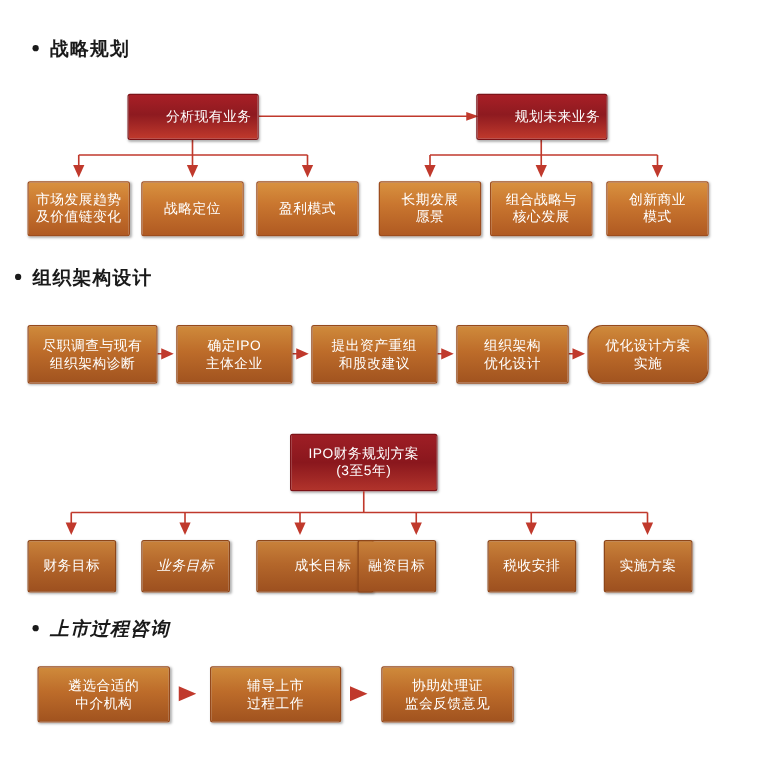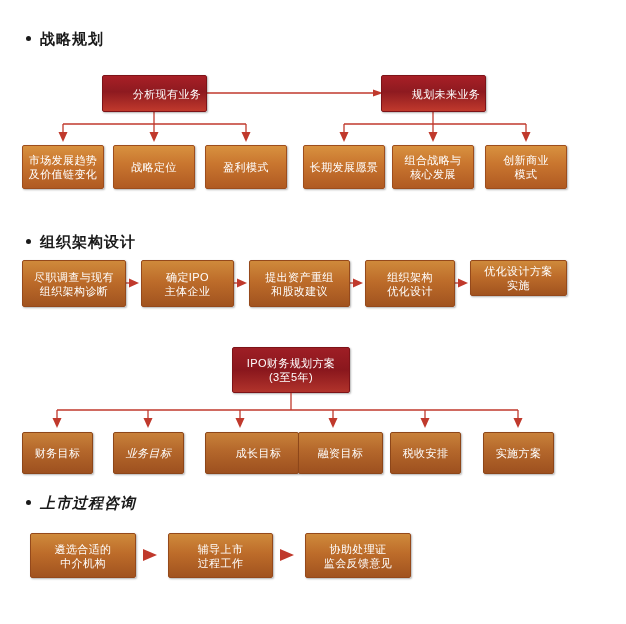--- a/index.html
+++ b/index.html
@@ -127,34 +127,34 @@
     <span>市场发展趋势</span>
     <span>及价值链变化</span>
   </div>
   <div class="box g-orange" style="left:113px; top:145px; width:82px; height:44px;">
     <span>战略定位</span>
   </div>
   <div class="box g-orange" style="left:205px; top:145px; width:82px; height:44px;">
     <span>盈利模式</span>
   </div>
 
-  <div class="box g-orange" style="left:303px; top:145px; width:82px; height:44px; flex-direction:row;">
+  <div class="box g-orange" style="left:303px; top:145px; width:82px; height:44px; flex-direction:column;">
     <span>长期发展</span>
     <span>愿景</span>
   </div>
   <div class="box g-orange" style="left:392px; top:145px; width:82px; height:44px; flex-direction:column;">
     <span>组合战略与</span>
     <span>核心发展</span>
   </div>
   <div class="box g-orange" style="left:485px; top:145px; width:82px; height:44px; flex-direction:column;">
     <span>创新商业</span>
     <span>模式</span>
   </div>
 
-  <div class="section-title" style="left:26px; top:213px;margin-top:20px;">
+  <div class="section-title" style="left:12px; top:213px;">
     <span class="bullet"></span><span>组织架构设计</span>
   </div>
 
   <svg class="conn" style="left:0px; top:255px; width:626px; height:60px;">
     <polygon points="139,28 129,23.5 129,32.5" fill="#c0392c"></polygon>
     <line x1="126" y1="28" x2="131" y2="28" stroke="#c0392c" stroke-width="1.3"></line>
     <polygon points="247,28 237,23.5 237,32.5" fill="#c0392c"></polygon>
     <line x1="234" y1="28" x2="239" y2="28" stroke="#c0392c" stroke-width="1.3"></line>
     <polygon points="363,28 353,23.5 353,32.5" fill="#c0392c"></polygon>
     <line x1="350" y1="28" x2="355" y2="28" stroke="#c0392c" stroke-width="1.3"></line>
@@ -171,21 +171,21 @@
     <span>主体企业</span>
   </div>
   <div class="box g-copper" style="left:249px; top:260px; width:101px; height:47px; flex-direction:column;">
     <span>提出资产重组</span>
     <span>和股改建议</span>
   </div>
   <div class="box g-copper" style="left:365px; top:260px; width:90px; height:47px; flex-direction:column;">
     <span>组织架构</span>
     <span>优化设计</span>
   </div>
-  <div class="box g-copper" style="left:470px; top:260px; width:97px; height:36px; flex-direction:column;">
+  <div class="box g-copper" style="left:470px; top:260px; width:97px; height:47px; flex-direction:column;border-radius:12px;">
     <span>优化设计方案</span>
     <span>实施</span>
   </div>
 
 
   <div class="box g-dark" style="left:232px; top:347px; width:118px; height:46px; flex-direction:column;">
     <span>IPO财务规划方案</span>
     <span>(3至5年)</span>
   </div>
 
@@ -208,21 +208,21 @@
 
   <div class="box g-brown" style="left:22px; top:432px; width:71px; height:42px;">
     <span>财务目标</span>
   </div>
   <div class="box g-brown" style="left:113px; top:432px; width:71px; height:42px;font-style:italic;">
     <span>业务目标</span>
   </div>
   <div class="box g-brown" style="left:205px; top:432px; width:94px; height:42px;padding-left:16px;">
     <span>成长目标</span>
   </div>
-  <div class="box g-brown" style="left:298px; top:432px; width:85px; height:42px;">
+  <div class="box g-brown" style="left:286px; top:432px; width:63px; height:42px;">
     <span>融资目标</span>
   </div>
   <div class="box g-brown" style="left:390px; top:432px; width:71px; height:42px;">
     <span>税收安排</span>
   </div>
   <div class="box g-brown" style="left:483px; top:432px; width:71px; height:42px;">
     <span>实施方案</span>
   </div>
 
   <div class="section-title" style="left:26px; top:494px;font-style:italic;">

